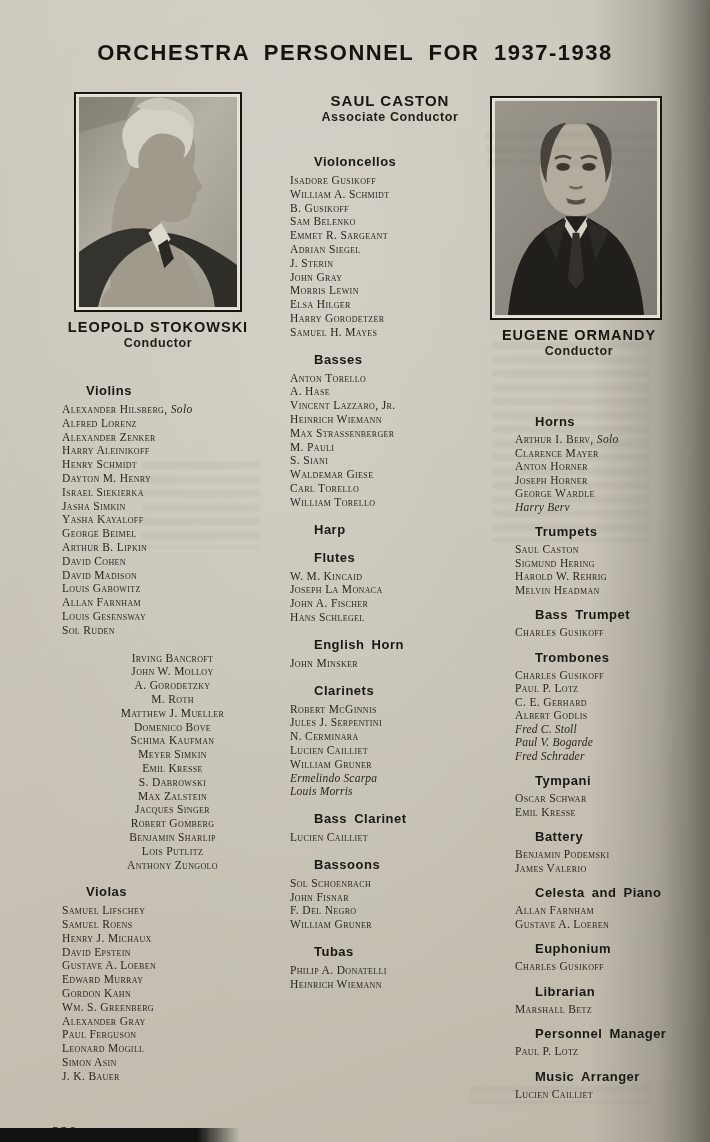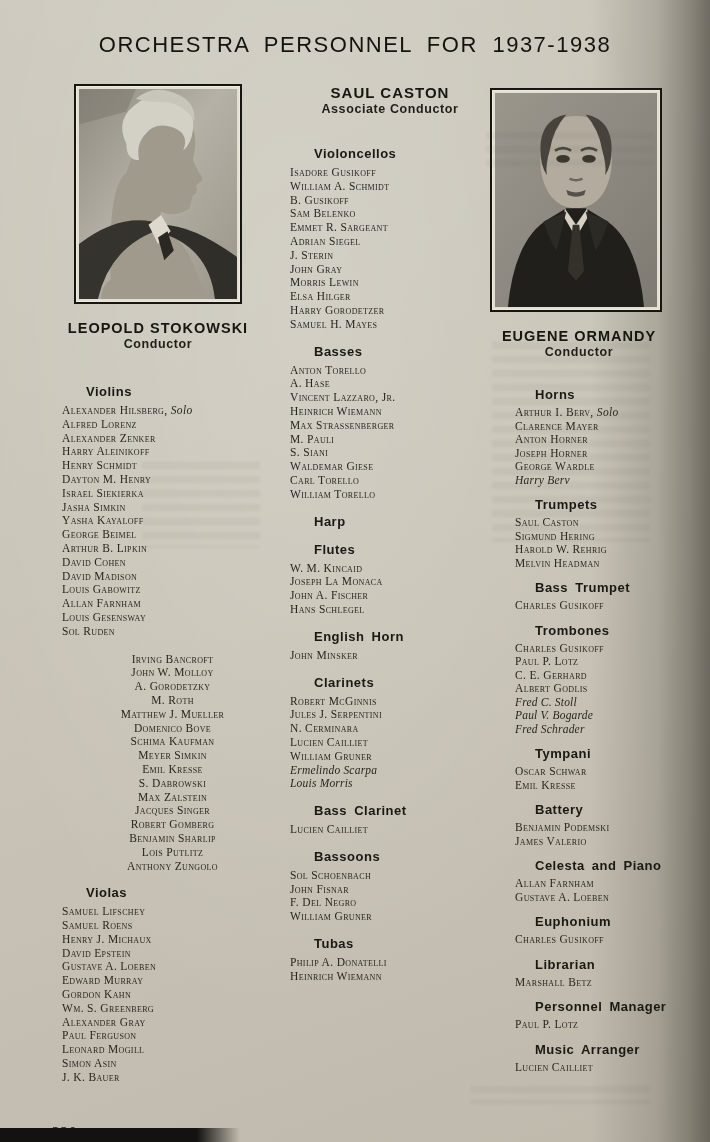--- a/index.html
+++ b/index.html
@@ -6,38 +6,38 @@
   html,body { background:#888; }
   .page {
     position:relative; width:710px; height:1142px; overflow:hidden;
     font-family:"Liberation Serif", serif; color:#2a2823;
     background:
       radial-gradient(ellipse at 42% 28%, rgba(255,255,255,0.16), rgba(255,255,255,0) 62%),
       linear-gradient(to right, rgba(0,0,0,0) 83%, rgba(58,54,45,0.30) 97%, rgba(45,42,35,0.42) 100%),
       linear-gradient(160deg, #cecabf 0%, #c8c3b6 55%, #beb9ab 100%);
   }
   .page-title {
-    margin-top:32px; text-align:center;
-    font-family:"Liberation Sans", sans-serif; font-weight:400;
+    margin-top:40px; text-align:center;
+    font-family:"Liberation Sans", sans-serif; font-weight:700;
     font-size:22px; letter-spacing:1.5px; word-spacing:7px; color:#14130f;
   }
   .cols { display:flex; padding:26px 36px 0 58px; }
   .col-left  { flex:0 0 225px; padding-left:4px; position:static; }
   .col-mid   { flex:0 0 207px; padding-left:7px; }
   .col-right { flex:1 1 auto; }
 
   .photo-frame {
     border:2px solid #17150f; background:#e3dfd3; padding:3px;
     box-shadow:0 0 0 1px rgba(255,255,255,0.35) inset;
   }
   .col-left  .photo-frame { width:168px; height:220px; margin-left:12px; }
   .col-right .photo-frame { width:172px; height:224px; margin-top:4px; }
   .photo-frame svg { display:block; width:100%; height:100%; }
 
-  .caption { text-align:center; margin-top:16px; }
+  .caption { text-align:center; margin-top:7px; }
   .col-left  .caption { width:192px; }
   .col-right .caption { width:178px; }
   .cap-name {
     font-family:"Liberation Sans", sans-serif; font-weight:700;
     font-size:14.5px; letter-spacing:1px; color:#17160f;
   }
   .cap-role {
     font-family:"Liberation Sans", sans-serif; font-weight:700;
     font-size:12.5px; letter-spacing:0.6px; color:#201e17; margin-top:1px;
   }
@@ -45,21 +45,21 @@
   .col-mid .cap-name { font-size:15px; }
 
   .sec-heading {
     font-family:"Liberation Sans", sans-serif; font-weight:700;
     font-size:13px; letter-spacing:0.5px; color:#191813;
     margin:12px 0 4px 24px; line-height:16px; word-spacing:3px;
   }
   .col-left  .sections > .section:first-child > .sec-heading { margin-top:33px; }
   .col-mid   .sections > .section:first-child > .sec-heading { margin-top:30px; }
   .col-right .sec-heading { margin:10px 0 3px 20px; }
-  .col-right .sections > .section:first-child > .sec-heading { margin-top:28px; }
+  .col-right .sections > .section:first-child > .sec-heading { margin-top:56px; }
   .col-right .sections { padding-left:25px; }
 
   .member {
     font-size:11.5px; line-height:13.8px; letter-spacing:0.35px;
     font-variant:small-caps; color:#282620; white-space:nowrap;
   }
   .col-right .member { line-height:13.5px; }
   .member .plain-italic { font-variant:normal; font-style:italic;text-align:center; }
   .member.italic-row { font-variant:normal; font-style:italic; letter-spacing:0.2px; }
   .group + .group { margin-top:14px;text-align:center; }

